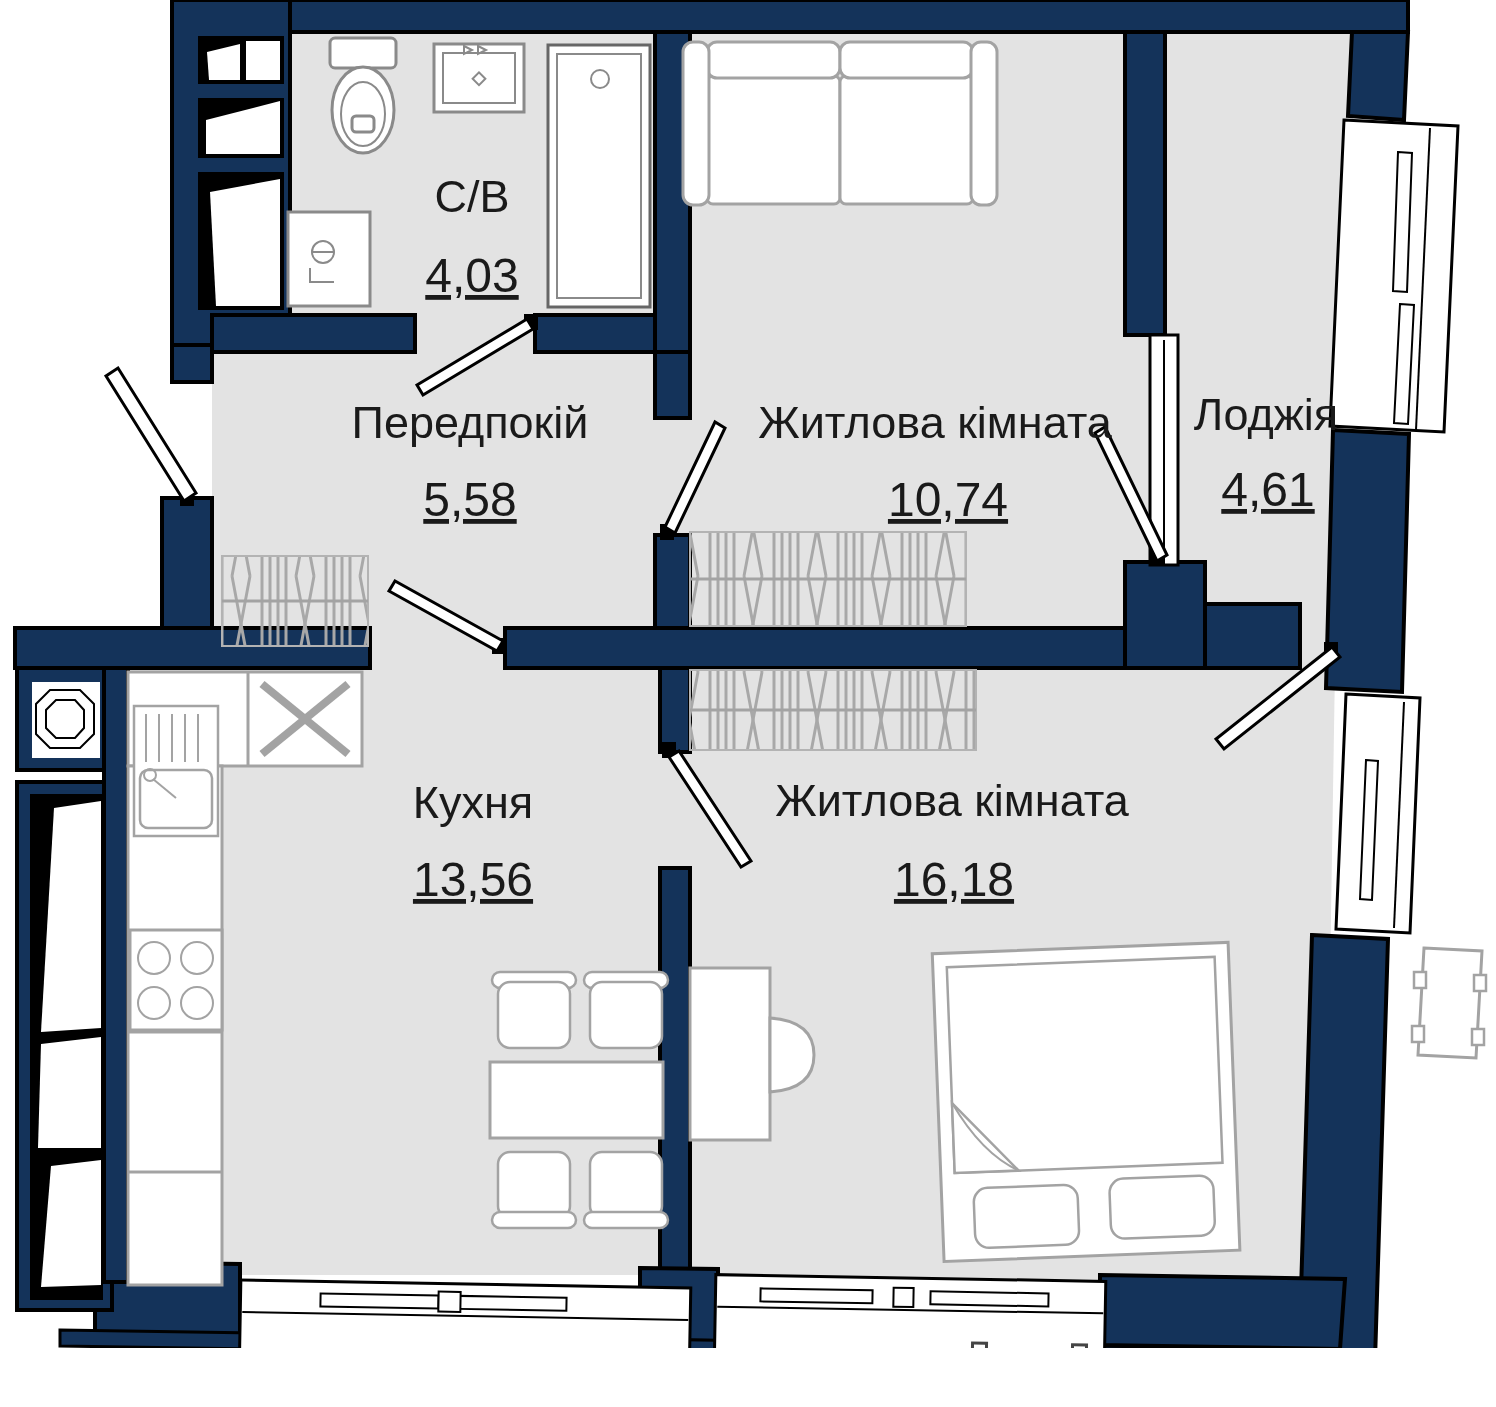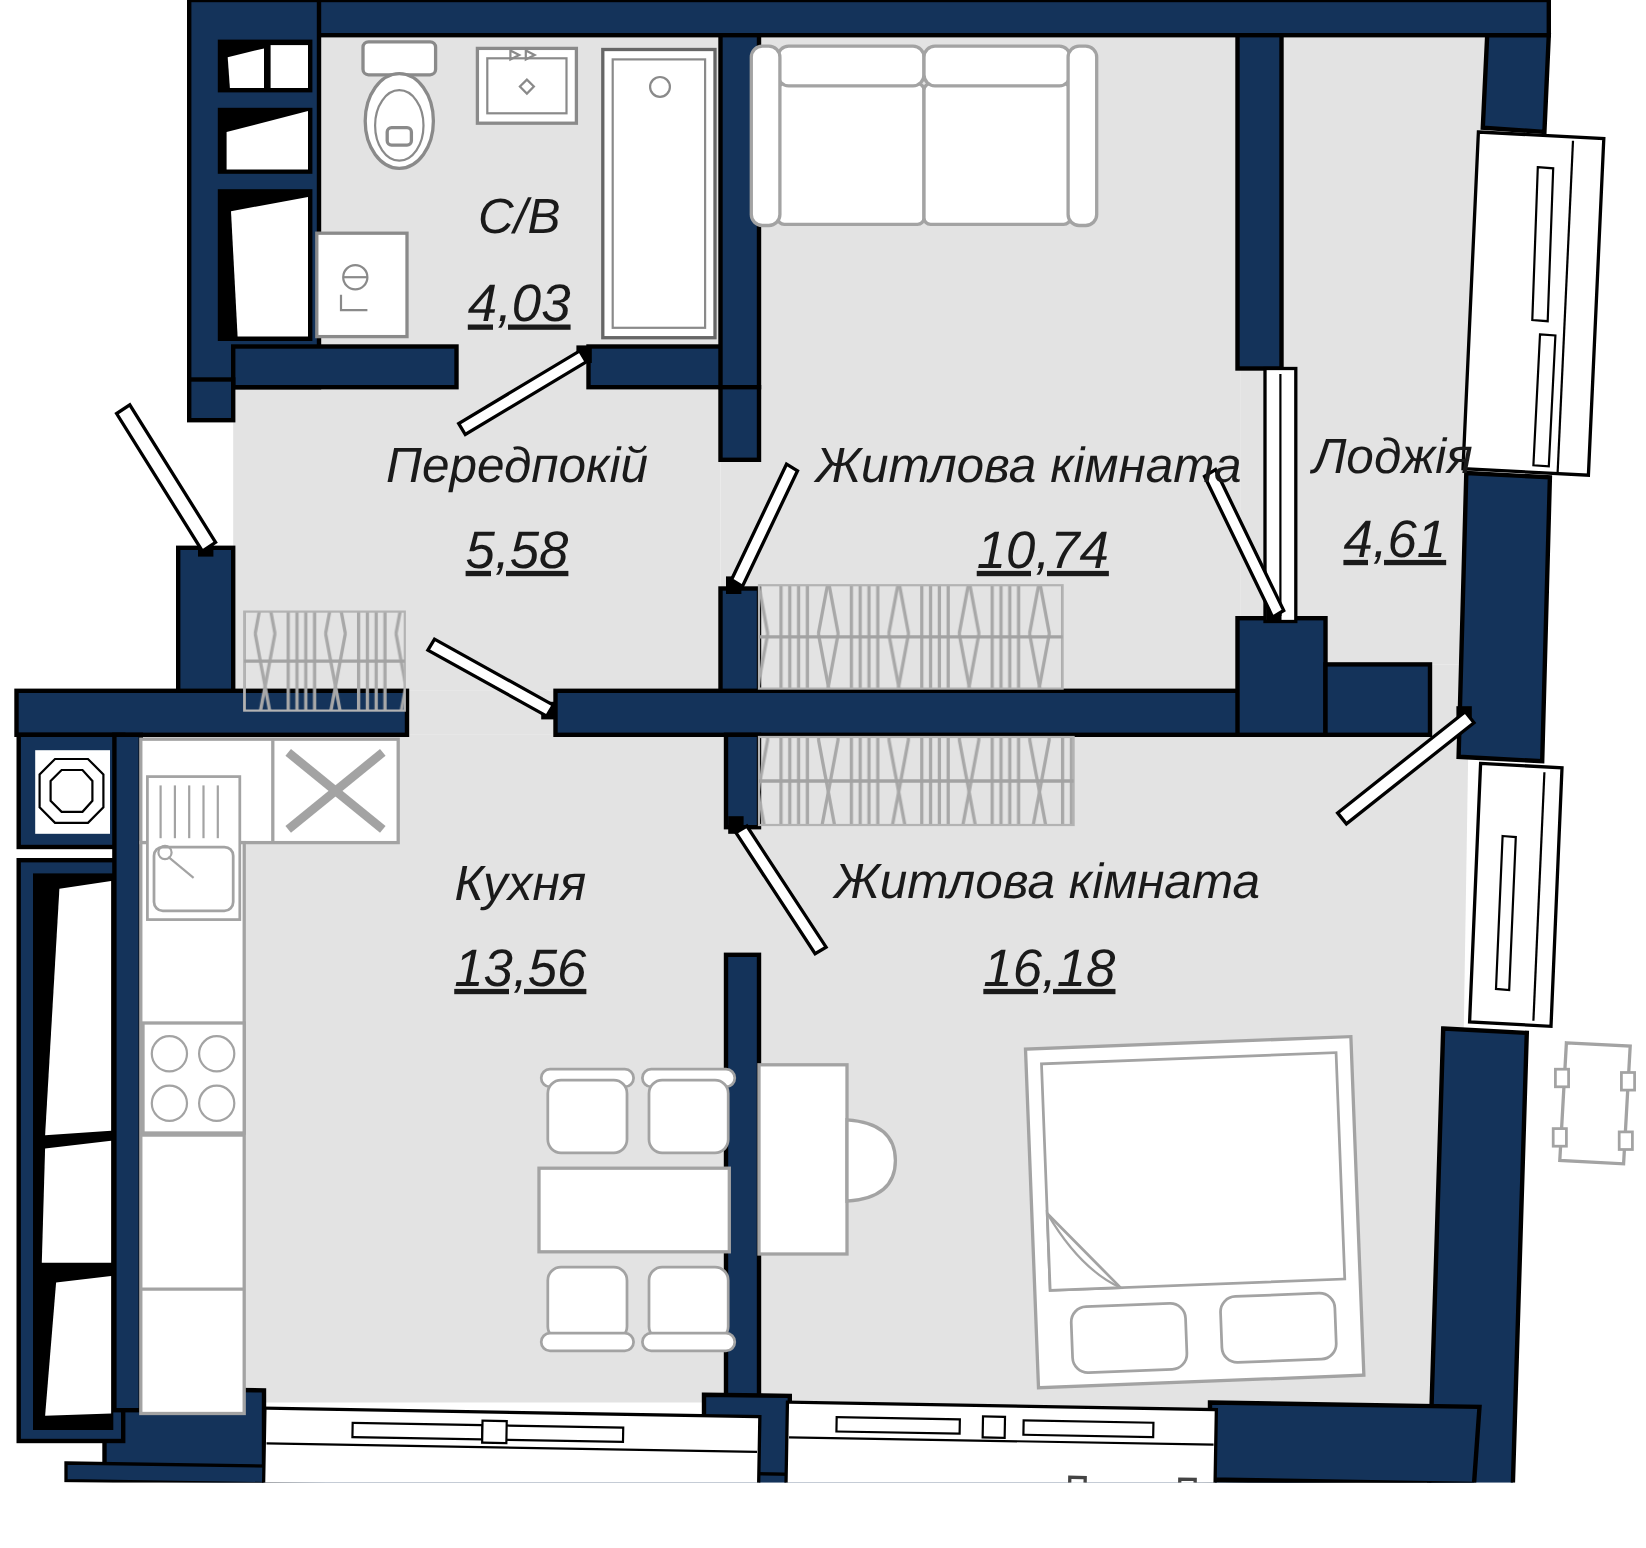--- a/index.html
+++ b/index.html
@@ -1,16 +1,16 @@
 <!DOCTYPE html>
 <html style="--wall: #14335a; --outline: #000000; --floor: #e3e3e3; --furniture_line: #a3a3a3; --fixture_line: #8a8a8a; --text: #1a1a1a;"><head>
 <meta charset="utf-8">
 <style>
   html,body{margin:0;padding:0;background:#ffffff;}
-  .stage{position:relative;width:1496px;height:1348px;background:#fff;overflow:hidden;font-style:italic;}
+  .stage{position:relative;width:1496px;height:1348px;background:#fff;overflow:hidden;}
   svg{position:absolute;left:0;top:0;}
   :root{--wall:#14335a;--outline:#000000;--floor:#e3e3e3;--furniture_line:#a3a3a3;--fixture_line:#8a8a8a;--text:#1a1a1a;}
   .wall{fill:var(--wall);stroke:var(--outline);stroke-width:4;}
   .wall2{fill:var(--wall);stroke:var(--outline);stroke-width:3;}
   .floor{fill:var(--floor);stroke:none;}
   .furn{fill:#ffffff;stroke:var(--furniture_line);stroke-width:3;}
   .furn2{fill:#ffffff;stroke:var(--furniture_line);stroke-width:2.5;}
   .fixture{fill:#ffffff;stroke:var(--fixture_line);stroke-width:3;}
   .fixthin{fill:none;stroke:var(--fixture_line);stroke-width:2;}
   .leaf{fill:#ffffff;stroke:#000;stroke-width:3;}

